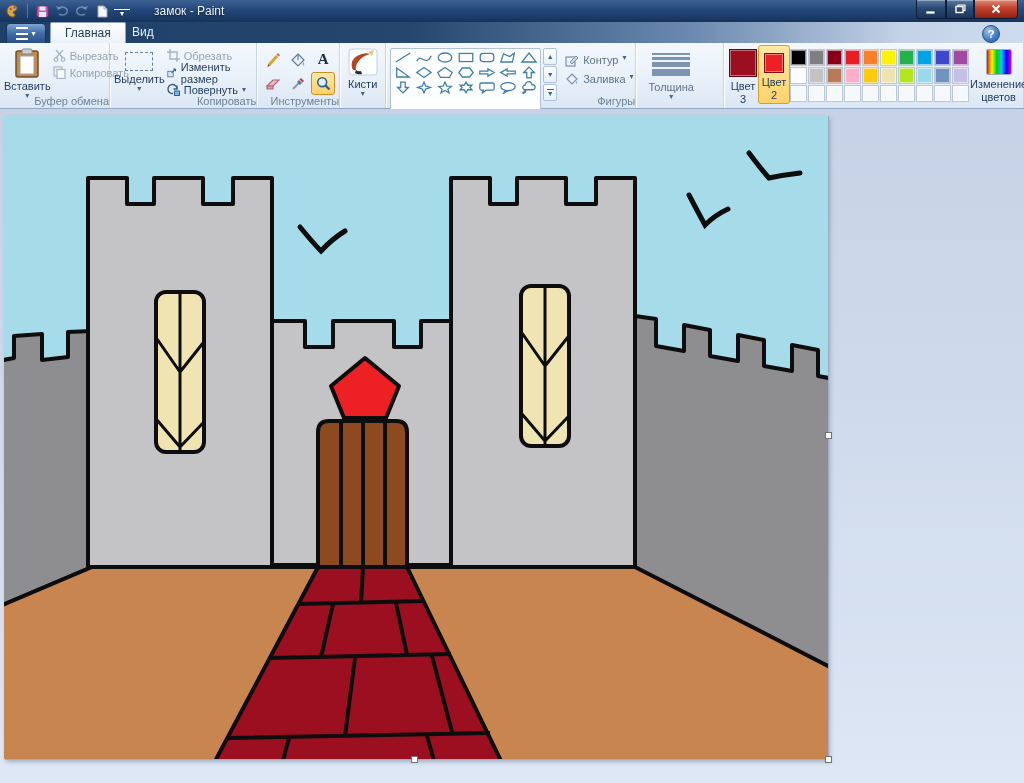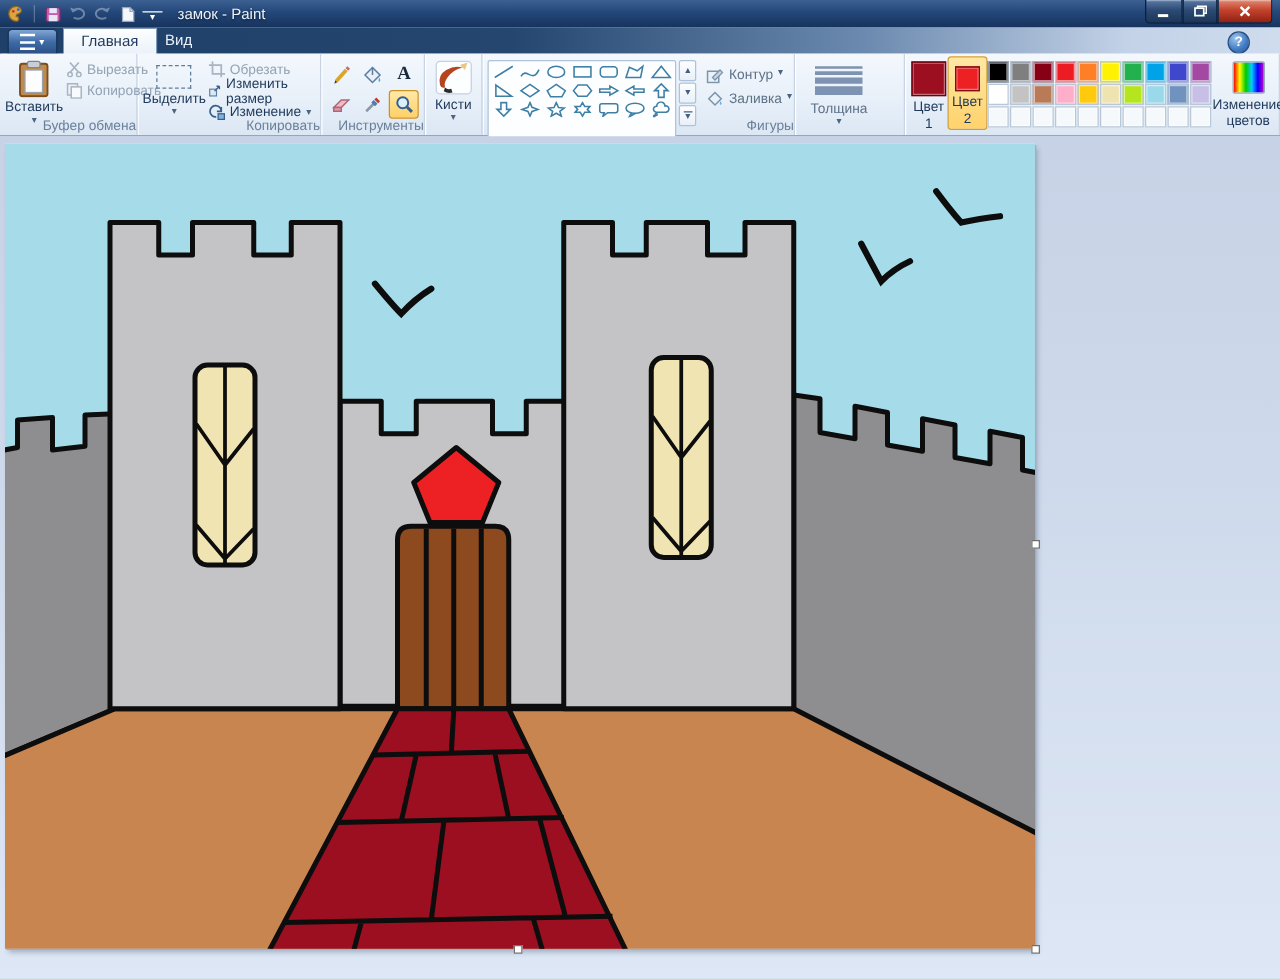--- a/index.html
+++ b/index.html
@@ -8,21 +8,21 @@
   .window{position:relative;width:1024px;height:783px;}
 
   
   .titlebar{position:absolute;left:0;top:0;width:100%;height:22px;
     background:linear-gradient(180deg,#3C6191 0%,#24477A 45%,#16335C 100%);
     display:flex;align-items:center;color:#EAF2FB;font-size:12px;}
   .qat{display:flex;align-items:center;gap:4px;padding-left:5px;}
   .qat .sep{width:1px;height:14px;background:rgba(255,255,255,.25);margin:0 2px;}
   .qbtn{width:16px;height:16px;display:flex;align-items:center;justify-content:center;}
   .dis{opacity:.4;}
-  .wtitle{margin-left:12px;text-shadow:0 1px 2px rgba(0,0,0,.6);}
+  .wtitle{margin-left:24px;text-shadow:0 1px 2px rgba(0,0,0,.6);}
   .winbtns{position:absolute;right:6px;top:0;display:flex;}
   .wb{height:18px;border:1px solid #0D1F38;border-top:none;display:flex;align-items:center;justify-content:center;
       background:linear-gradient(180deg,#5A7AA4 0%,#2C4A74 45%,#1B3658 100%);box-shadow:inset 0 1px 0 rgba(255,255,255,.35);}
   .wb.min{width:28px;border-radius:0 0 0 4px;}
   .wb.max{width:26px;}
   .wb.close{width:42px;border-radius:0 0 4px 0;background:linear-gradient(180deg,#E08A73 0%,#C3422C 45%,#8F2113 100%);}
 
   
   .tabrow{position:absolute;left:0;top:22px;width:100%;height:21px;
     background:linear-gradient(90deg,#1F4068 0%,#24466F 40%,#6D8BB0 68%,#C3D2E7 88%,#CFDCEE 100%);}
@@ -235,21 +235,21 @@
               <path d="M6,7 L11,2 M11,2 L8,2 M11,2 L11,5" stroke="#35608C" stroke-width="1.4" fill="none"></path>
             </svg>
           <span>Изменить размер</span>
         </div>
         <div class="srow">
           <svg class="ic" width="13" height="13" viewBox="0 0 13 13">
               <path d="M10,6 A4.5,4.5 0 1 0 6,10.5" fill="none" stroke="#35608C" stroke-width="1.4"></path>
               <path d="M10,2.5 L10,6 L6.5,6" fill="none" stroke="#35608C" stroke-width="1.4"></path>
               <rect x="7.5" y="8" width="5" height="4.5" fill="#7FB2E0" stroke="#35608C" stroke-width="1"></rect>
             </svg>
-          <span>Изменение</span>
+          <span>Повернуть</span>
           <span class="arr">▾</span>
         </div>
       </div>
       <div class="glabel">Копировать</div>
     </div>
 
     <div class="rgroup" style="width:84px;">
       <div class="toolgrid">
         <div class="toolbtn">
           <svg class="ic" width="16" height="16" viewBox="0 0 16 16">
@@ -455,21 +455,21 @@
           <div class="tline" style="height:7px;"></div>
         </div>
         <span class="rtext" style="color:#5E7288;margin-top:3px;">Толщина</span>
         <span class="arr">▾</span>
       </div>
     </div>
 
     <div class="rgroup" style="width:300px;border-right:1px solid #C8D4E4;">
       <div class="colbtn">
         <div class="sw1" style="background: rgb(155, 15, 32);"></div>
-        <span class="lbl">Цвет 1</span>
+        <span class="lbl">Цвет 3</span>
       </div>
       <div class="colbtn on">
         <div class="sw1 sw2" style="background: rgb(237, 32, 36);"></div>
         <span class="lbl">Цвет 2</span>
       </div>
       <div class="pal-rows">
           <div class="pal-row">
             <div class="pcell" style="background: rgb(0, 0, 0);"></div>
             <div class="pcell" style="background: rgb(127, 127, 127);"></div>
             <div class="pcell" style="background: rgb(136, 0, 21);"></div>

